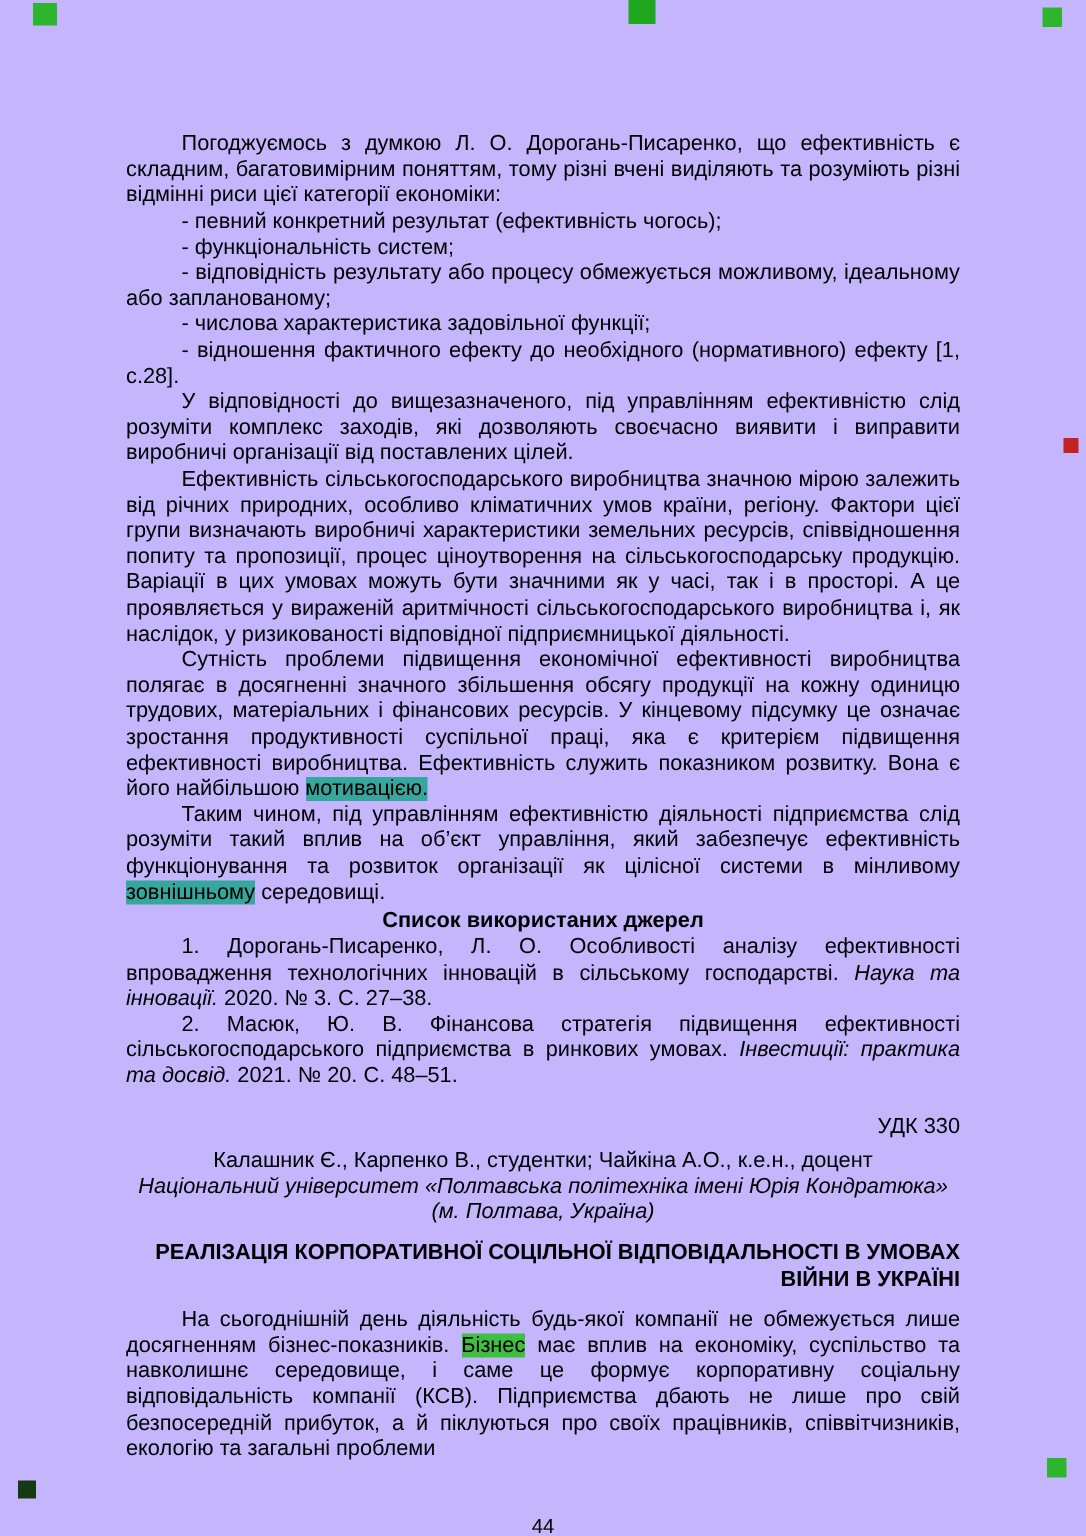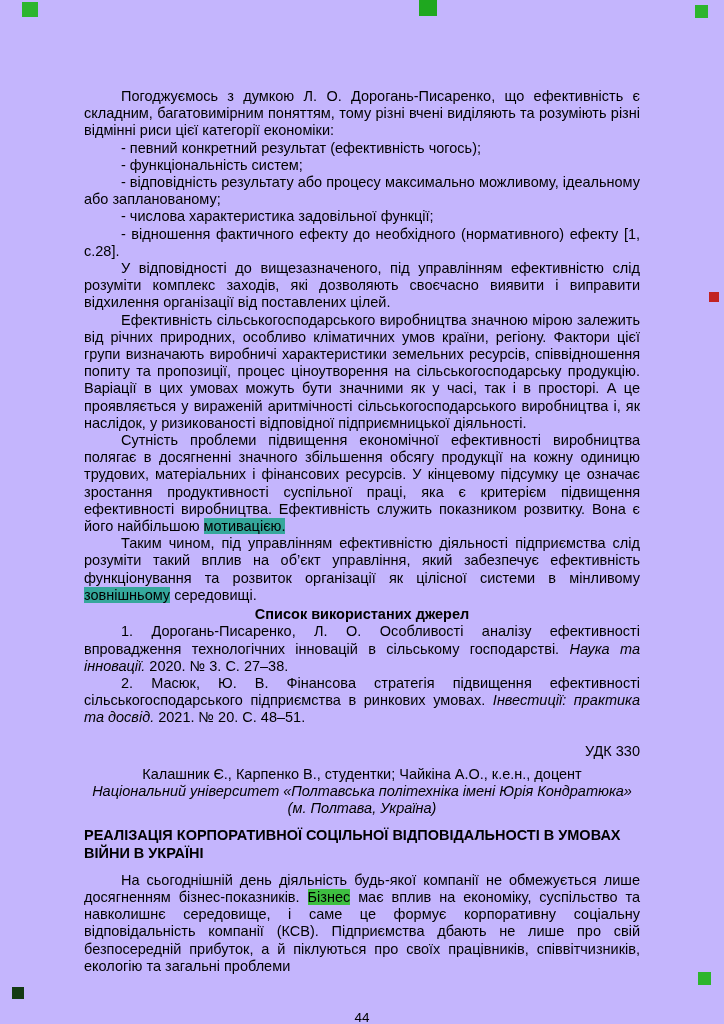--- a/index.html
+++ b/index.html
@@ -35,24 +35,24 @@
   .authors {
     margin: 6px 0 0 0;
     text-align: center;
   }
   .affiliation {
     margin: 0;
     text-align: center;
     font-style: italic;
   }
   .title {
-    margin: 10px 16px 10px 0;
+    margin: 10px 0 10px 0;
     font-size: 14.5px;
     font-weight: bold;
-    text-align: left;
+    text-align: right;
     line-height: 17.2px;
   }
   .page-number {
     position: absolute;
     left: 0;
     right: 0;
     top: 1009px;
     text-align: center;
     font-size: 13.5px;
   }
@@ -75,25 +75,25 @@
       <div class="marker" style="left: 695px; top: 5px; width: 13px; height: 13px; background: rgb(45, 181, 45);"></div>
       <div class="marker" style="left: 709px; top: 292px; width: 10px; height: 10px; background: rgb(194, 34, 34);"></div>
       <div class="marker" style="left: 698px; top: 972px; width: 13px; height: 13px; background: rgb(45, 181, 45);"></div>
       <div class="marker" style="left: 12px; top: 987px; width: 12px; height: 12px; background: rgb(20, 58, 20);"></div>
     </div>
 
   <p class="para indent">Погоджуємось з думкою Л. О. Дорогань-Писаренко, що ефективність є складним, багатовимірним поняттям, тому різні вчені виділяють та розуміють різні відмінні риси цієї категорії економіки:</p>
 
   <p class="para indent">- певний конкретний результат (ефективність чогось);</p>
   <p class="para indent">- функціональність систем;</p>
-  <p class="para indent">- відповідність результату або процесу максимально можливому, ідеальному або запланованому;</p>
+  <p class="para indent">- відповідність результату або процесу обмежується можливому, ідеальному або запланованому;</p>
   <p class="para indent">- числова характеристика задовільної функції;</p>
   <p class="para indent">- відношення фактичного ефекту до необхідного (нормативного) ефекту [1, с.28].</p>
 
-  <p class="para indent">У відповідності до вищезазначеного, під управлінням ефективністю слід розуміти комплекс заходів, які дозволяють своєчасно виявити і виправити відхилення організації від поставлених цілей.</p>
+  <p class="para indent">У відповідності до вищезазначеного, під управлінням ефективністю слід розуміти комплекс заходів, які дозволяють своєчасно виявити і виправити виробничі організації від поставлених цілей.</p>
   <p class="para indent">Ефективність сільськогосподарського виробництва значною мірою залежить від річних природних, особливо кліматичних умов країни, регіону. Фактори цієї групи визначають виробничі характеристики земельних ресурсів, співвідношення попиту та пропозиції, процес ціноутворення на сільськогосподарську продукцію. Варіації в цих умовах можуть бути значними як у часі, так і в просторі. А це проявляється у вираженій аритмічності сільськогосподарського виробництва і, як наслідок, у ризикованості відповідної підприємницької діяльності.</p>
   <p class="para indent"><span>Сутність проблеми підвищення економічної ефективності виробництва полягає в досягненні значного збільшення обсягу продукції на кожну одиницю трудових, матеріальних і фінансових ресурсів. У кінцевому підсумку це означає зростання продуктивності суспільної праці, яка є критерієм підвищення ефективності виробництва. Ефективність служить показником розвитку. Вона є його найбільшою </span><span style="background-color: rgb(53, 167, 156);">мотивацією.</span></p>
   <p class="para indent"><span>Таким чином, під управлінням ефективністю діяльності підприємства слід розуміти такий вплив на об’єкт управління, який забезпечує ефективність функціонування та розвиток організації як цілісної системи в мінливому </span><span style="background-color: rgb(53, 167, 156);">зовнішньому</span><span> середовищі.</span></p>
 
   <h2 class="refs-heading">Список використаних джерел</h2>
 
   <p class="para indent"><span>1. Дорогань-Писаренко, Л. О. Особливості аналізу ефективності впровадження технологічних інновацій в сільському господарстві. </span><span class="seg-italic">Наука та інновації.</span><span> 2020. № 3. С. 27–38.</span></p>
   <p class="para indent"><span>2. Масюк, Ю. В. Фінансова стратегія підвищення ефективності сільськогосподарського підприємства в ринкових умовах. </span><span class="seg-italic">Інвестиції: практика та досвід.</span><span> 2021. № 20. С. 48–51.</span></p>
 
   <p class="udk">УДК 330</p>

